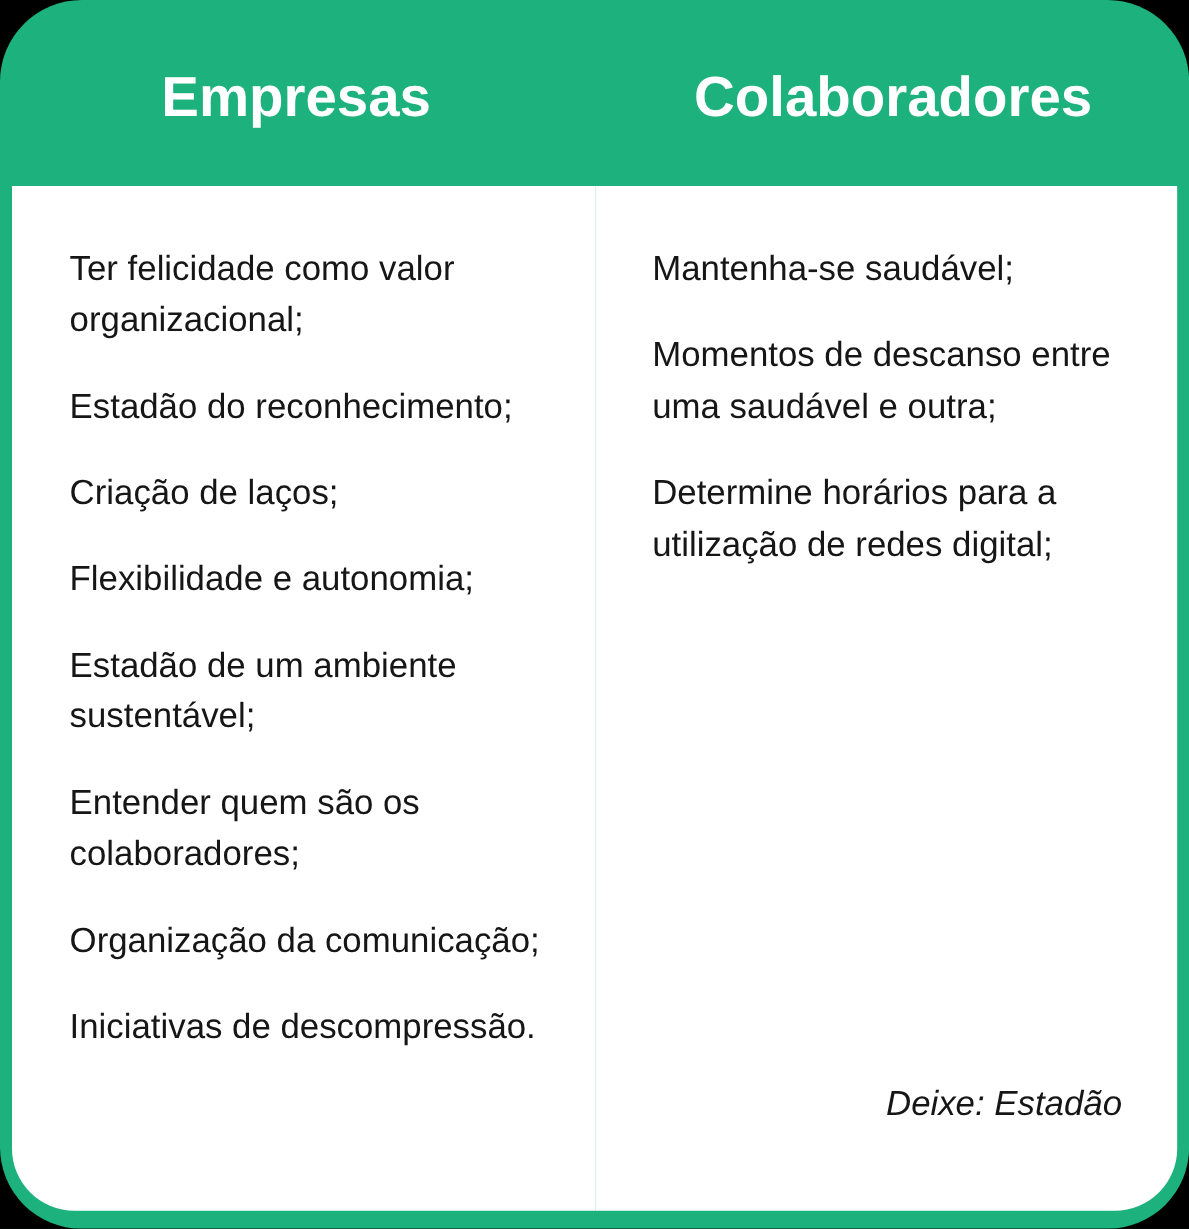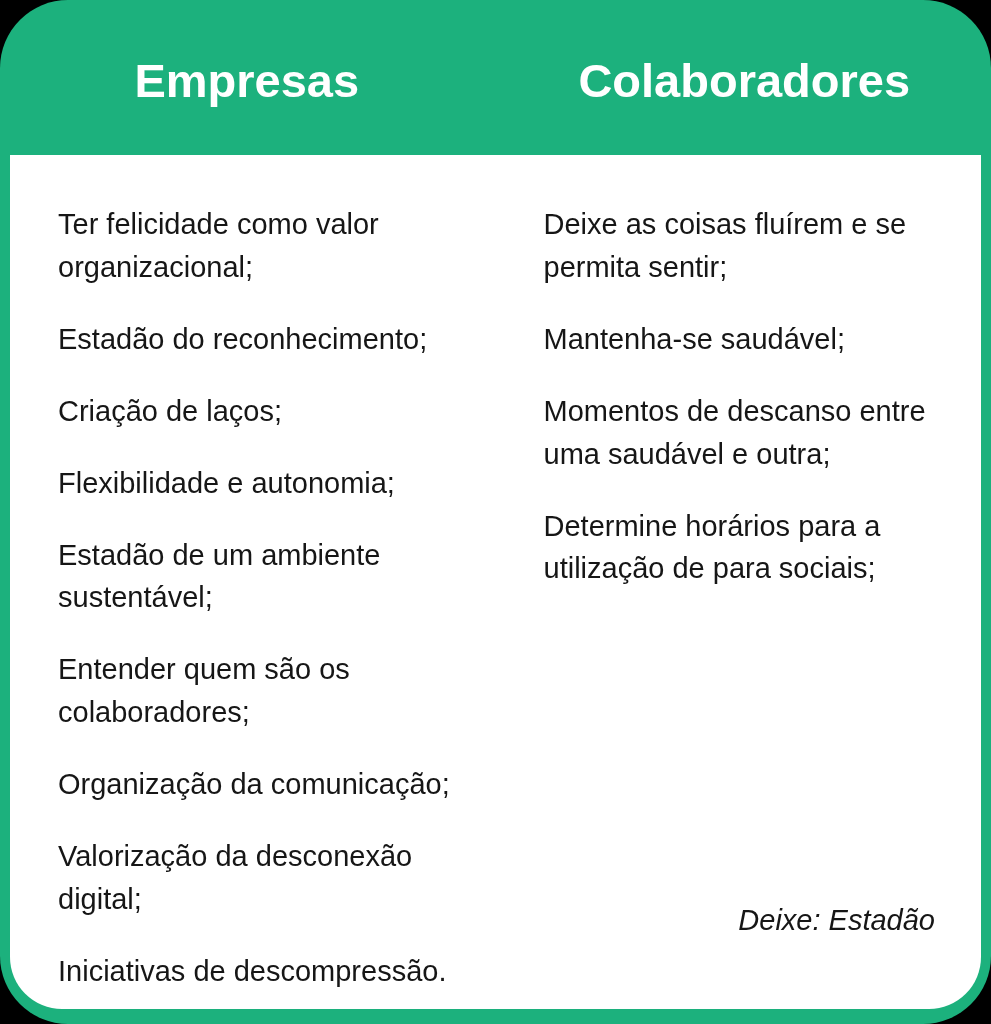--- a/index.html
+++ b/index.html
@@ -92,29 +92,27 @@
 
     <div class="panel left">
       <div>
           <p class="item">Ter felicidade como valor organizacional;</p>
           <p class="item">Estadão do reconhecimento;</p>
           <p class="item">Criação de laços;</p>
           <p class="item">Flexibilidade e autonomia;</p>
           <p class="item">Estadão de um ambiente sustentável;</p>
           <p class="item">Entender quem são os colaboradores;</p>
           <p class="item">Organização da comunicação;</p>
-          <p class="item">Valorização da desconexão digital;</p>
           <p class="item">Iniciativas de descompressão.</p>
         </div>
     </div>
 
     <div class="panel right">
       <div>
-          <p class="item">Deixe as coisas fluírem e se permita sentir;</p>
           <p class="item">Mantenha-se saudável;</p>
           <p class="item">Momentos de descanso entre uma saudável e outra;</p>
-          <p class="item">Determine horários para a utilização de para sociais;</p>
+          <p class="item">Determine horários para a utilização de redes digital;</p>
         </div>
       <div class="source">Deixe: Estadão</div>
     </div>
 
   </div>
 </div>
 
 </body></html>

